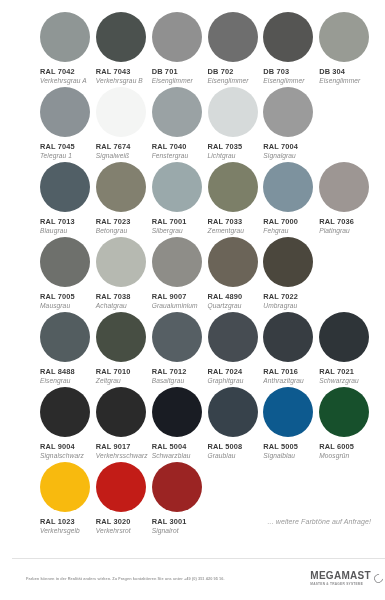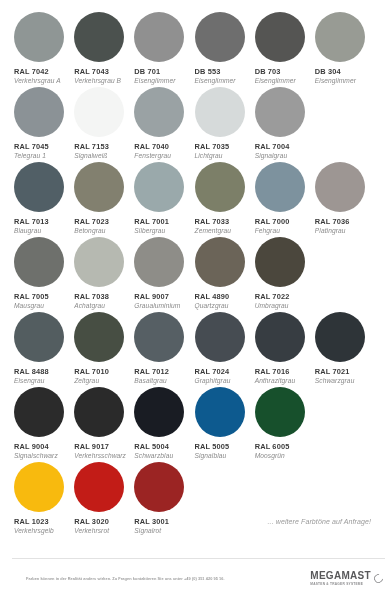--- a/index.html
+++ b/index.html
@@ -13,20 +13,21 @@
   }
 
   #sheet {
     position: relative;
     width: 385px;
     height: 600px;
     background: #ffffff;
     padding: 12px 14px 0 14px;
     display: flex;
     flex-direction: column;
+    align-items: flex-end;
   }
 
   .grid {
     display: flex;
     flex-direction: column;
     gap: 0px;
   }
 
   .row {
     display: grid;
@@ -158,21 +159,21 @@
           <div class="code">RAL 7043</div>
           <div class="name">Verkehrsgrau B</div>
         </div>
         <div class="cell">
           <div class="swatch" style="background: rgb(144, 144, 144);"></div>
           <div class="code">DB 701</div>
           <div class="name">Eisenglimmer</div>
         </div>
         <div class="cell">
           <div class="swatch" style="background: rgb(110, 110, 110);"></div>
-          <div class="code">DB 553</div>
+          <div class="code">DB 702</div>
           <div class="name">Eisenglimmer</div>
         </div>
         <div class="cell">
           <div class="swatch" style="background: rgb(85, 85, 83);"></div>
           <div class="code">DB 703</div>
           <div class="name">Eisenglimmer</div>
         </div>
         <div class="cell">
           <div class="swatch" style="background: rgb(152, 155, 148);"></div>
           <div class="code">DB 304</div>
@@ -180,21 +181,21 @@
         </div>
       </div>
       <div class="row">
         <div class="cell">
           <div class="swatch" style="background: rgb(139, 146, 150);"></div>
           <div class="code">RAL 7045</div>
           <div class="name">Telegrau 1</div>
         </div>
         <div class="cell">
           <div class="swatch" style="background: rgb(244, 245, 244);"></div>
-          <div class="code">RAL 7153</div>
+          <div class="code">RAL 7674</div>
           <div class="name">Signalweiß</div>
         </div>
         <div class="cell">
           <div class="swatch" style="background: rgb(154, 162, 164);"></div>
           <div class="code">RAL 7040</div>
           <div class="name">Fenstergrau</div>
         </div>
         <div class="cell">
           <div class="swatch" style="background: rgb(214, 218, 218);"></div>
           <div class="code">RAL 7035</div>
@@ -305,20 +306,25 @@
         </div>
         <div class="cell">
           <div class="swatch" style="background: rgb(42, 42, 42);"></div>
           <div class="code">RAL 9017</div>
           <div class="name">Verkehrsschwarz</div>
         </div>
         <div class="cell">
           <div class="swatch" style="background: rgb(25, 28, 35);"></div>
           <div class="code">RAL 5004</div>
           <div class="name">Schwarzblau</div>
+        </div>
+        <div class="cell">
+          <div class="swatch" style="background: rgb(55, 66, 75);"></div>
+          <div class="code">RAL 5008</div>
+          <div class="name">Graublau</div>
         </div>
         <div class="cell">
           <div class="swatch" style="background: rgb(13, 90, 143);"></div>
           <div class="code">RAL 5005</div>
           <div class="name">Signalblau</div>
         </div>
         <div class="cell">
           <div class="swatch" style="background: rgb(23, 80, 44);"></div>
           <div class="code">RAL 6005</div>
           <div class="name">Moosgrün</div>

